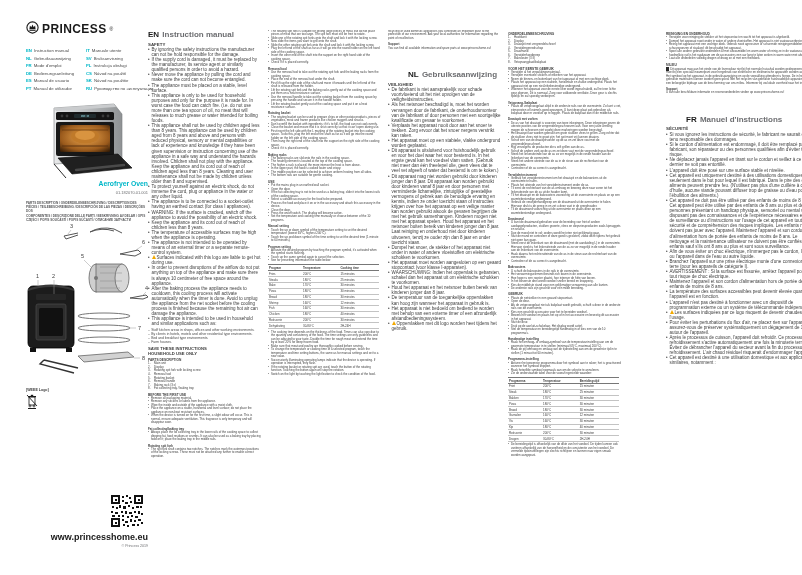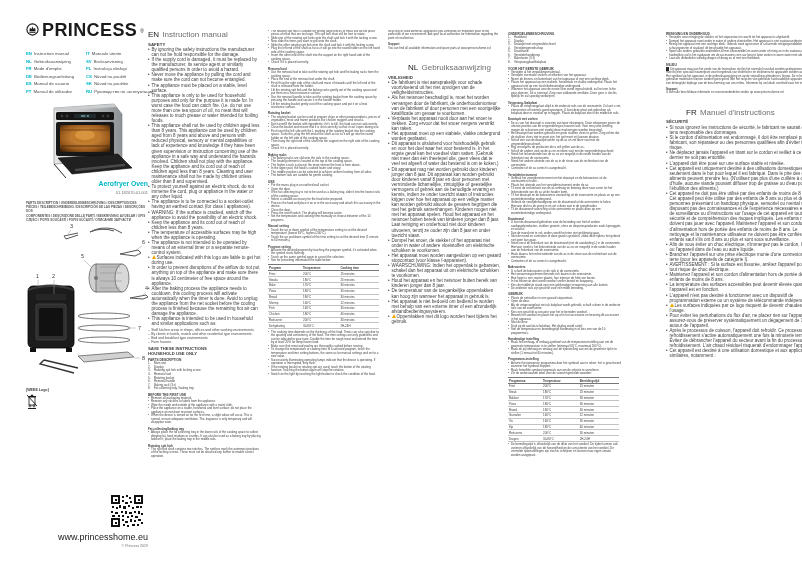--- a/index.html
+++ b/index.html
@@ -10,51 +10,51 @@
   .crop.tl1{left:2px;top:8px;width:14px;height:14px;border-left:1px;border-top:1px;}
   .crop.tl2{left:10px;top:26px;width:12px;height:12px;border-left:1px;border-top:1px;}
   .crop.bl1{left:2px;bottom:4px;width:14px;height:14px;border-left:1px;border-bottom:1px;}
   .crop.bl2{left:10px;bottom:14px;width:12px;height:12px;border-left:1px;border-bottom:1px;}
   .crop.tr1{right:2px;top:4px;width:14px;height:14px;border-right:1px;border-top:1px;}
   .crop.br1{right:28px;bottom:6px;width:14px;height:14px;border-right:1px;border-bottom:1px;}
   .crop.br2{right:38px;bottom:14px;width:12px;height:12px;border-right:1px;border-bottom:1px;}
   
   .left{position:absolute;left:24px;top:20px;width:124px;height:540px;}
   .logo-row{display:flex;align-items:center;gap:3px;margin-left:2px;}
-  .logo-text{font-size:18px;font-weight:bold;letter-spacing:.4px;color:#1a1a1a;}
+  .logo-text{font-size:12px;font-weight:bold;letter-spacing:.4px;color:#1a1a1a;}
   .logo-reg{font-size:5px;vertical-align:top;color:#1a1a1a;}
   .langs{display:flex;margin-top:9px;margin-left:2px;}
   .lang-col{width:60px;}
   .lang-row{font-size:4.3px;line-height:1.75;white-space:nowrap;}
   .lang-code{font-weight:bold;color:#00b7c8;margin-right:2px;}
   .lang-label{color:#4a4a4a;}
   .photo{position:absolute;left:12px;top:82px;}
   .prod-name{position:absolute;right:0px;top:160px;width:120px;text-align:right;
              font-size:6.8px;font-weight:bold;color:#00b7c8;}
   .prod-num{position:absolute;right:0px;top:170px;width:120px;text-align:right;
             font-size:4px;color:#6d6e71;}
   .caption{position:absolute;left:2px;top:182px;width:122px;font-size:3.1px;line-height:1.25;
            color:#58595b;font-weight:bold;}
   .caption div{margin-bottom:1.5px;}
   .diagram{position:absolute;left:0px;top:200px;}
   .weee{position:absolute;left:2px;top:368px;}
   .weee-label{font-size:3.6px;font-weight:bold;color:#3d3d3d;margin-bottom:1px;}
   .qr{position:absolute;right:4px;top:474px;}
   .site{position:absolute;right:0px;top:512px;width:124px;text-align:right;
-        font-size:9px;font-weight:normal;color:#1a1a1a;}
+        font-size:9px;font-weight:bold;color:#1a1a1a;}
   .copy{position:absolute;right:0px;top:524px;width:124px;text-align:right;
         font-size:3.6px;color:#6d6e71;}
   
   .col{position:absolute;top:30px;height:537px;overflow:hidden;}
   #col1{left:148px;width:113px;} #col2{left:268px;width:113px;}
   #col3{left:388px;width:113px;} #col4{left:508px;width:113px;}
   #col5{left:666px;width:152px;}
-  .blk-h1{font-size:8px;font-weight:normal;color:#6d6e71;margin:0 0 2.5px 0;}
+  .blk-h1{font-size:8px;font-weight:bold;color:#6d6e71;margin:0 0 2.5px 0;}
   .blk-h1 .code{color:#1a1a1a;margin-right:1px;}
-  .mid .blk-h1{margin-top:13px;padding-left:20px;}
+  .mid .blk-h1{margin-top:20px;padding-left:20px;}
   .blk-h2{font-size:4.4px;font-weight:bold;color:#3d3d3d;margin:0 0 .5px 0;}
   .blk-hs{font-size:3px;font-weight:bold;margin:2px 0 .3px 0;}
   .blk-hs.big{font-size:3.2px;}
   .blk-bold{font-size:4.2px;font-weight:bold;margin:.5px 0;}
   .blk-p{font-size:2.95px;line-height:1.18;margin:0 0 1px 0;}
   ul.blk-ul,ol.blk-ol{margin:0 0 1.5px 0;padding:0;list-style:none;}
   ul.blk-ul li{position:relative;padding-left:3.6px;}
   ul.blk-ul li::before{content:"•";position:absolute;left:0;top:0;}
   ul.lg li{font-size:4.5px;line-height:1.13;}
   ul.sm li{font-size:2.95px;line-height:1.18;padding-left:3px;}

